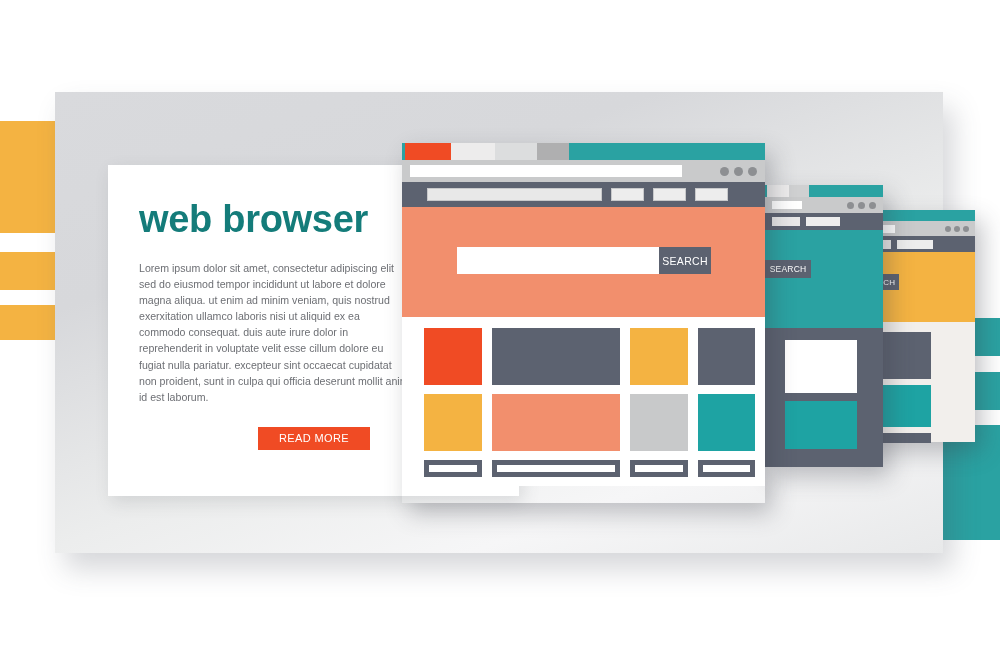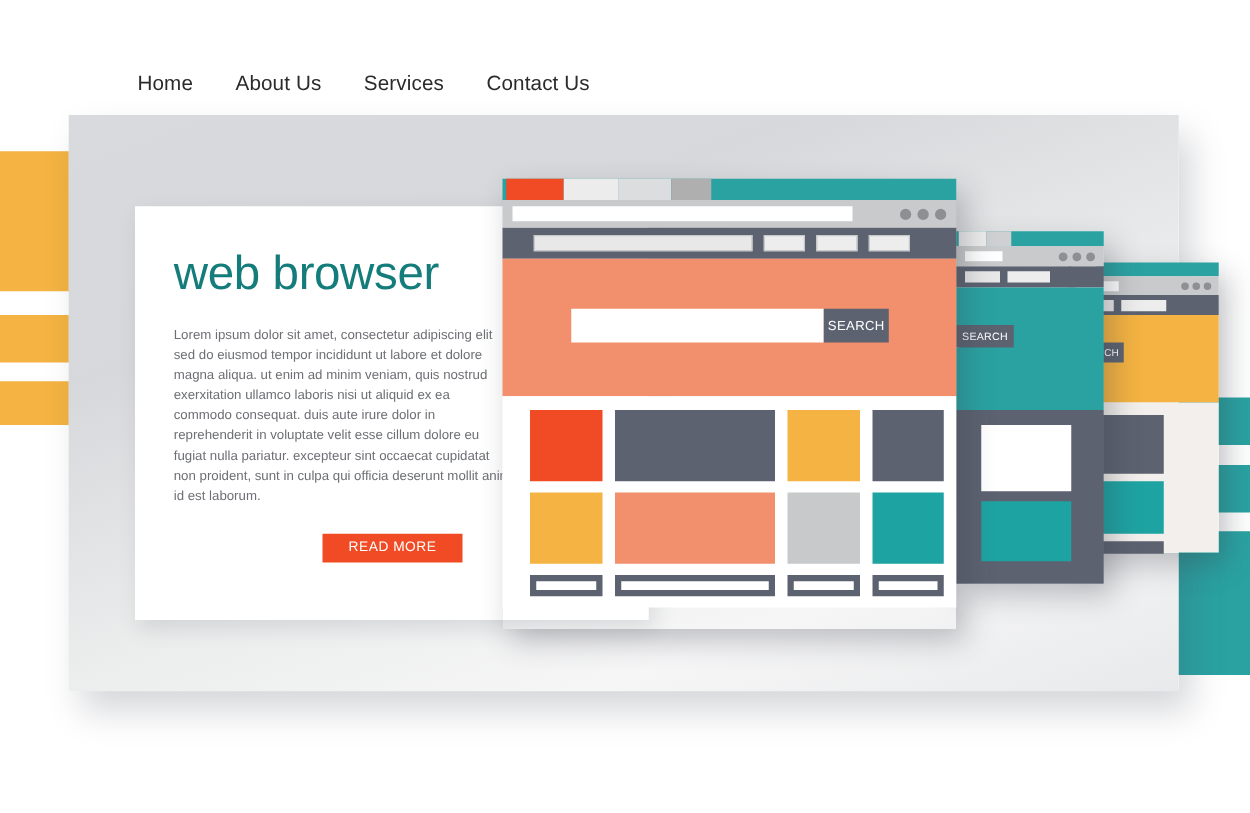--- a/index.html
+++ b/index.html
@@ -50,21 +50,21 @@
 
   
   #card {
     position: absolute; left: 108px; top: 165px;
     width: 411px; height: 331px;
     background: #ffffff;
     box-shadow: 4px 6px 16px rgba(80,85,95,.16);
   }
   #card-inner { padding: 35px 30px 0 31px; }
   #card-title {
-    font-size: 38px; color: #147C7A; font-weight: 400;
+    font-size: 38px; color: #147C7A; font-weight: 700;
     letter-spacing: -0.3px; line-height: 1; margin-bottom: 22px;
   }
   #card-body {
     font-size: 10.6px; line-height: 1.52; color: #6d6f74;
     width: 270px; text-align: left;
   }
   #read-more {
     display: block; margin: 22px auto 0; width: 112px; height: 23px;
     background: #F04B24; color: #ffffff;
     font-size: 11px; letter-spacing: .4px;
@@ -156,26 +156,20 @@
 
 <div id="stage">
 
   <div class="ybar" id="ybar1"></div>
   <div class="ybar" id="ybar2"></div>
   <div class="ybar" id="ybar3"></div>
   <div class="tbar" id="tbar1"></div>
   <div class="tbar" id="tbar2"></div>
   <div class="tbar" id="tbar3"></div>
 
-  <nav id="topnav">
-    <span class="navitem">Home</span>
-    <span class="navitem">About Us</span>
-    <span class="navitem">Services</span>
-    <span class="navitem">Contact Us</span>
-  </nav>
 
 
   <div id="panel"></div>
 
   <div id="card">
     <div id="card-inner">
       <div id="card-title">web browser</div>
       <p id="card-body">Lorem ipsum dolor sit amet, consectetur adipiscing elit sed do eiusmod tempor incididunt ut labore et dolore magna aliqua. ut enim ad minim veniam, quis nostrud exerxitation ullamco laboris nisi ut aliquid ex ea commodo consequat. duis aute irure dolor in reprehenderit in voluptate velit esse cillum dolore eu fugiat nulla pariatur. excepteur sint occaecat cupidatat non proident, sunt in culpa qui officia deserunt mollit anim id est laborum.</p>
       <button id="read-more">READ MORE</button>
     </div>

